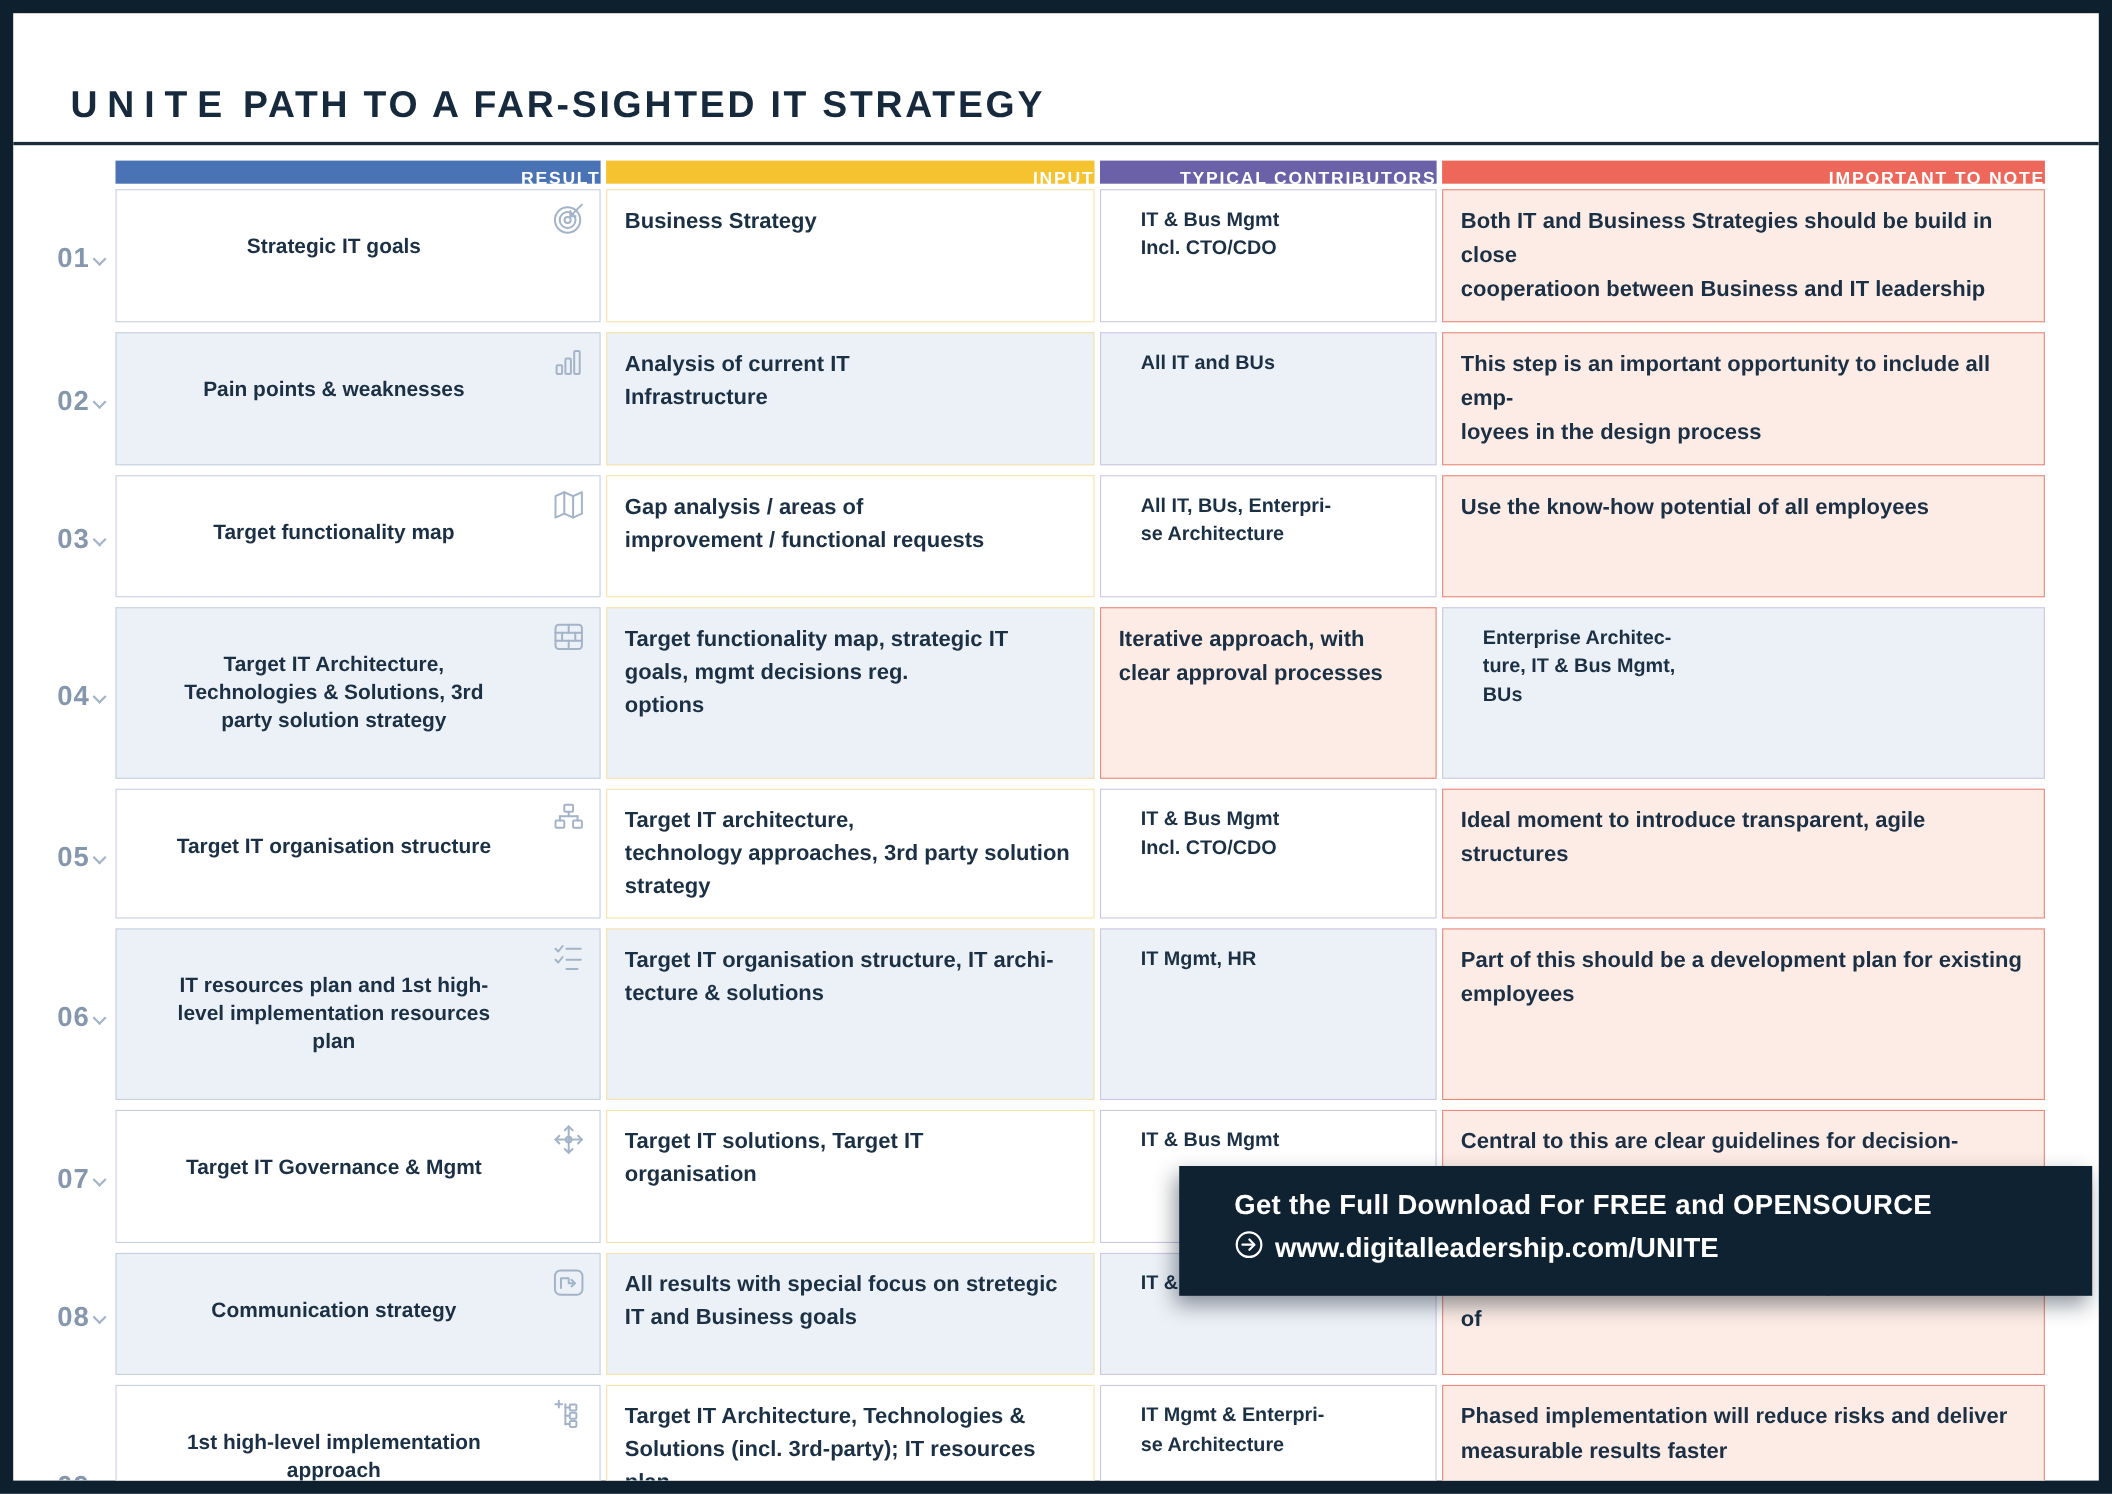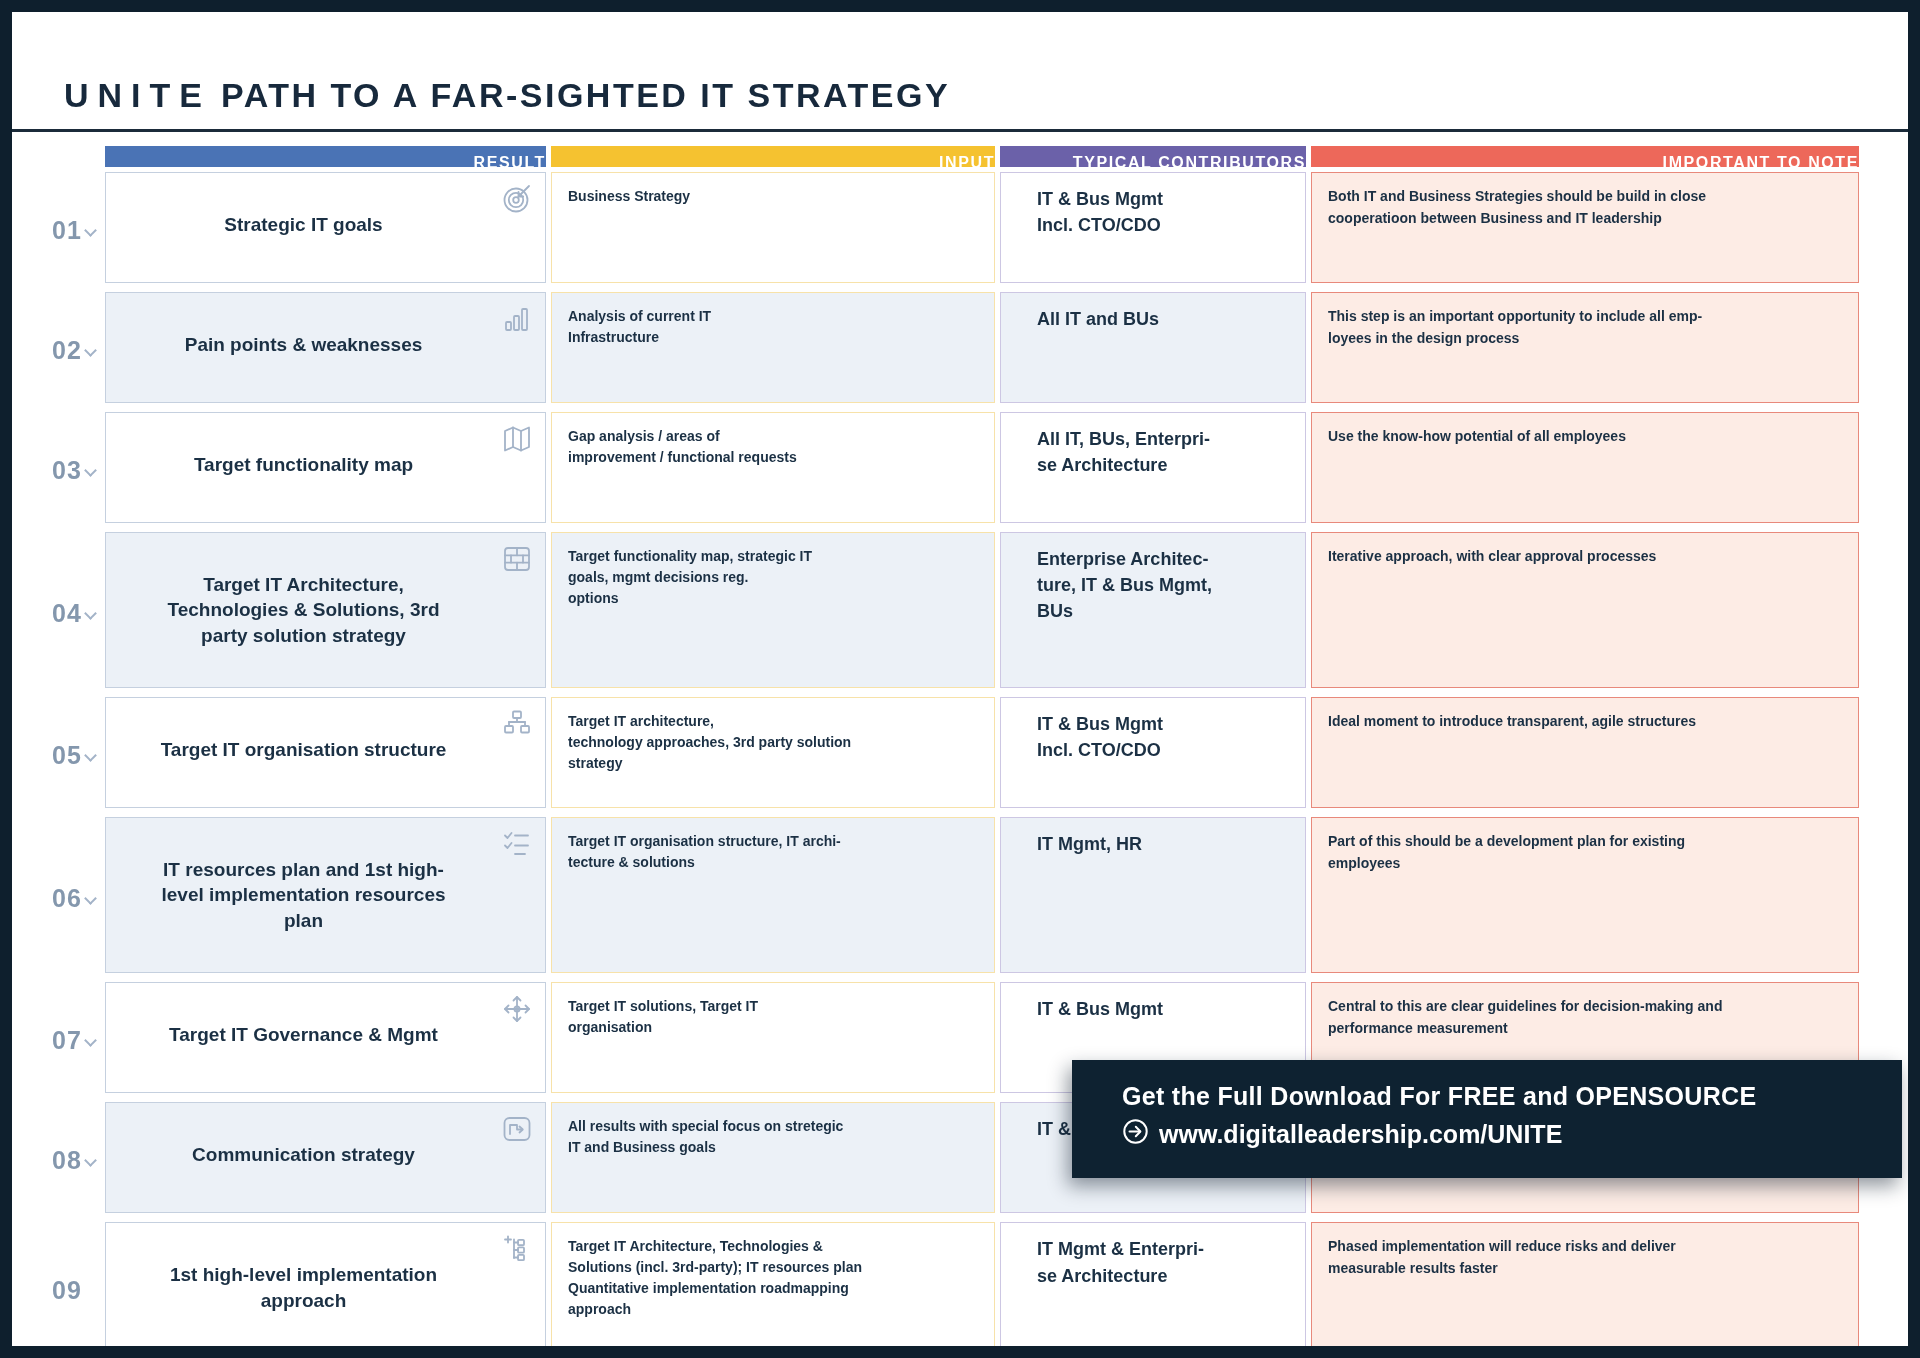--- a/index.html
+++ b/index.html
@@ -38,21 +38,21 @@
   }
   .hdr.c-result  { background:#4a73b5; }
   .hdr.c-input   { background:#f5c230; }
   .hdr.c-contrib { background:#6b61a9; }
   .hdr.c-note    { background:#ed685a; }
 
   .grid-row.body-row { margin-bottom:9px; }
   .cell {
     min-height:111px;
     padding:13px 16px;
-    font-size:14px; font-weight:bold; color:#1b3044;
+    font-size:20px; font-weight:bold; color:#1b3044;
     line-height:1.5; white-space:pre-line;
     background:#ffffff;
   }
   .cell.result  { border:1.5px solid #c5d0df; font-size:19px; line-height:1.35; position:relative; padding-right:60px;text-align:center; }
   .cell.input   { border:1.5px solid #f7e2a9; }
   .cell.contrib { border:1.5px solid #cdc7e3; font-size:18px; line-height:1.45;padding-left:36px; }
   .cell.note    { border:1.5px solid #e8897b; background:#fdece5; line-height:1.55; }
   .body-row.even .cell.result,
   .body-row.even .cell.input,
   .body-row.even .cell.contrib { background:#ecf1f7; }
@@ -189,24 +189,24 @@
                 <path d="M4 19.6 L28 19.6"></path>
                 <path d="M16 5 L16 12.3"></path>
                 <path d="M10 12.3 L10 19.6"></path>
                 <path d="M22 12.3 L22 19.6"></path>
                 <path d="M16 19.6 L16 27"></path>
               </svg></span>
     </div>
     <div class="cell input">Target functionality map, strategic IT
 goals, mgmt decisions reg.
 options</div>
+    <div class="cell note">Iterative approach, with clear approval processes</div>
     <div class="cell contrib">Enterprise Architec-
 ture, IT &amp; Bus Mgmt,
 BUs</div>
-    <div class="cell note">Iterative approach, with clear approval processes</div>
   </div>
         <div class="grid-row body-row">
     <div class="numcell">
       <span class="num">05</span>
       <span class="arrow">
               <i class="line"></i>
               <i class="head"></i>
             </span>
     </div>
     <div class="cell result">

